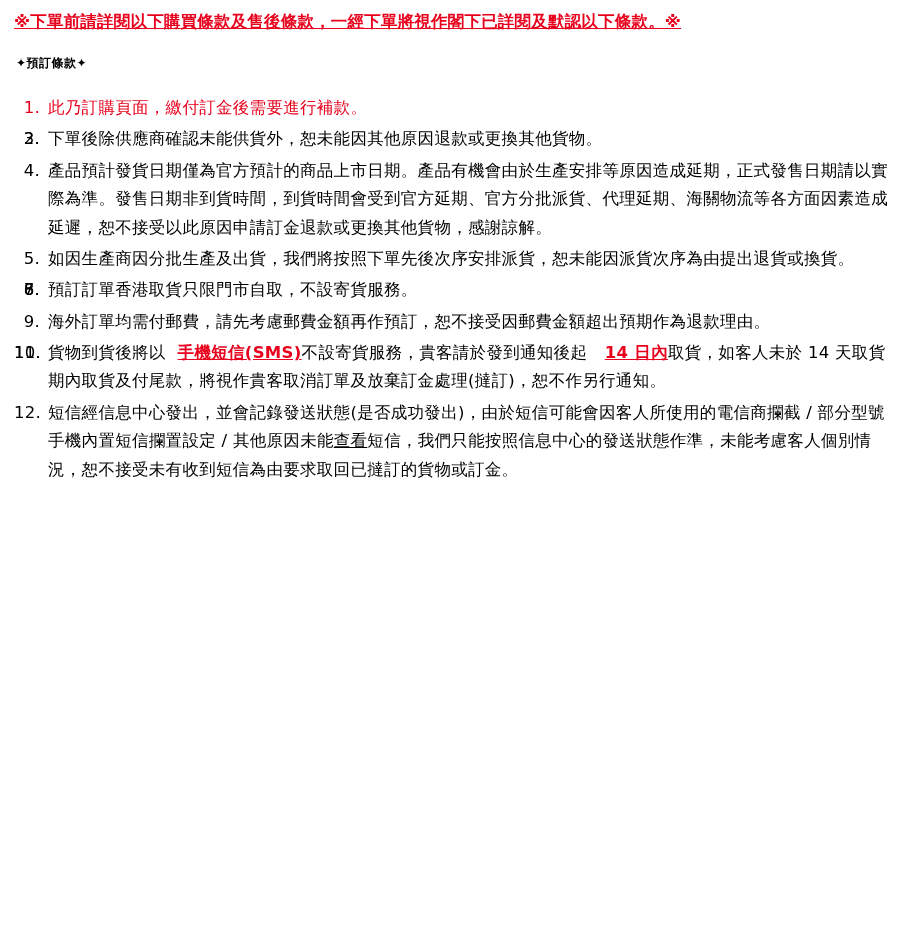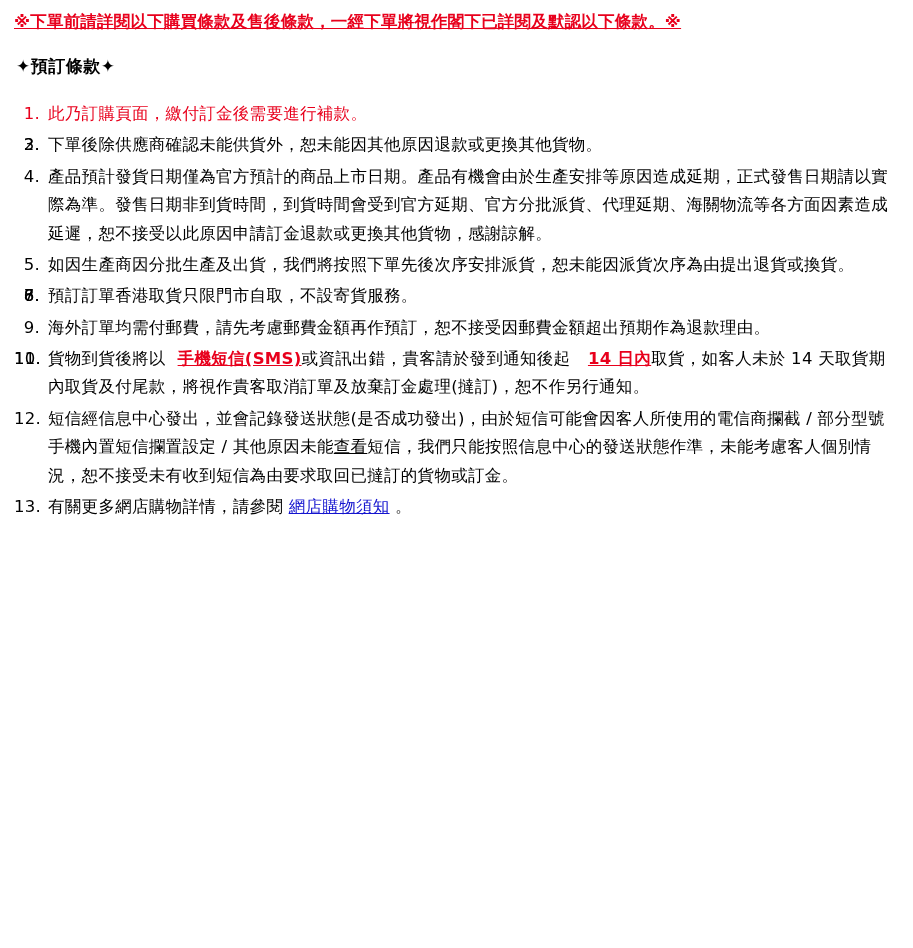--- a/index.html
+++ b/index.html
@@ -24,21 +24,21 @@
     font-size: 16.5px;
     letter-spacing: 0.2px;
     margin: 4px 0 0 0;
     line-height: 1.4;
     white-space: nowrap;
   }
   .notice .u {
     text-decoration: underline;
   }
   .section-head {
-    font-size: 17px;
+    font-size: 12px;
     font-weight: bold;
     margin: 22px 0 0 2px;
     letter-spacing: 0.5px;
   }
   ol.terms {
     list-style: none;
     margin: 22px 0 0 0;
     padding: 0;
     font-size: 16.5px;
     line-height: 1.72;
@@ -93,18 +93,17 @@
       <li class="red"><span class="num">1.</span><span><span>此乃訂購頁面，繳付訂金後需要進行補款。</span></span></li>
       <li><span class="num">2.</span></li>
       <li><span class="num">3.</span><span><span>下單後除供應商確認未能供貨外，恕未能因其他原因退款或更換其他貨物。</span></span></li>
       <li><span class="num">4.</span><span><span>產品預計發貨日期僅為官方預計的商品上市日期。產品有機會由於生產安排等原因造成延期，正式發售日期請以實際為準。發售日期非到貨時間，到貨時間會受到官方延期、官方分批派貨、代理延期、海關物流等各方面因素造成延遲，恕不接受以此原因申請訂金退款或更換其他貨物，感謝諒解。</span></span></li>
       <li><span class="num">5.</span><span><span>如因生產商因分批生產及出貨，我們將按照下單先後次序安排派貨，恕未能因派貨次序為由提出退貨或換貨。</span></span></li>
       <li><span class="num">6.</span></li>
       <li><span class="num">7.</span></li>
       <li><span class="num">8.</span><span><span>預訂訂單香港取貨只限門市自取，不設寄貨服務。</span></span></li>
       <li><span class="num">9.</span><span><span>海外訂單均需付郵費，請先考慮郵費金額再作預訂，恕不接受因郵費金額超出預期作為退款理由。</span></span></li>
       <li><span class="num">10.</span></li>
-      <li><span class="num">11.</span><span><span>貨物到貨後將以</span><span class="u-red">手機短信(SMS)</span><span>或資訊出錯，貴客請於發到通知後起 </span><span class="u-red">14 日內</span><span>取貨，如客人未於 14 天取貨期內取貨及付尾款，將視作貴客取消訂單及放棄訂金處理(撻訂)，恕不作另行通知。</span></span></li>
+      <li><span class="num">11.</span><span><span>貨物到貨後將以</span><span class="u-red">手機短信(SMS)</span><span>不設寄貨服務，貴客請於發到通知後起 </span><span class="u-red">14 日內</span><span>取貨，如客人未於 14 天取貨期內取貨及付尾款，將視作貴客取消訂單及放棄訂金處理(撻訂)，恕不作另行通知。</span></span></li>
       <li><span class="num">12.</span><span><span>短信經信息中心發出，並會記錄發送狀態(是否成功發出)，由於短信可能會因客人所使用的電信商攔截 / 部分型號手機內置短信攔置設定 / 其他原因未能</span><span class="u-black">查看</span><span>短信，我們只能按照信息中心的發送狀態作準，未能考慮客人個別情況，恕不接受未有收到短信為由要求取回已撻訂的貨物或訂金。</span></span></li>
-      <li><span class="num">13.</span><span><span>有關更多網店購物詳情，請參閱 </span><span class="link">網店購物須知</span><span> 。</span></span></li>
     </ol>
 
 </div>
 
 </body></html>

